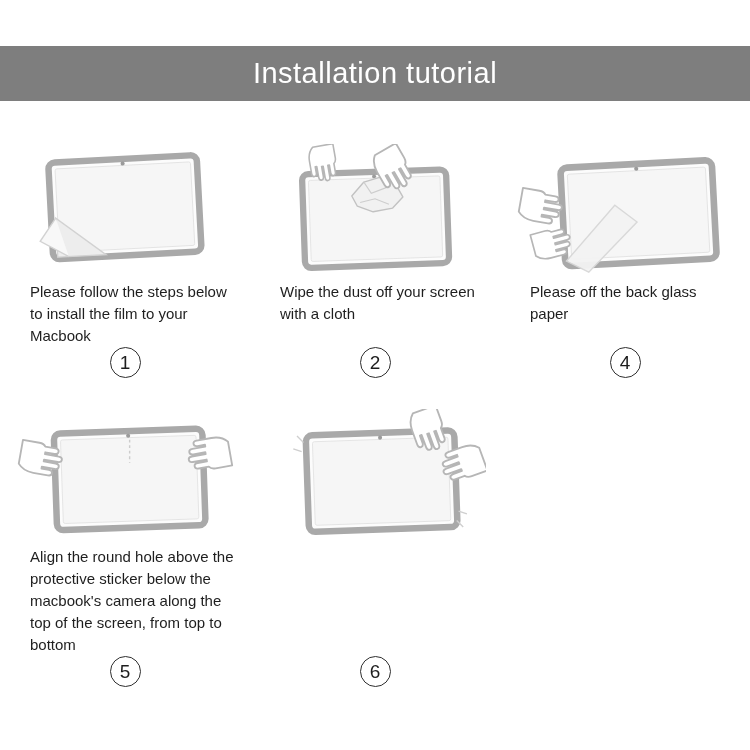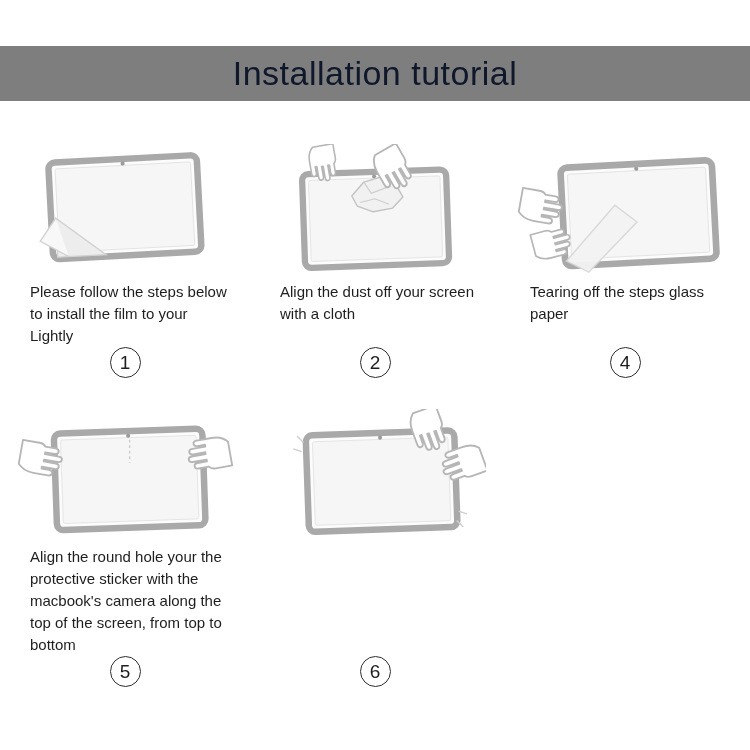--- a/index.html
+++ b/index.html
@@ -10,22 +10,22 @@
     overflow: hidden;
     position: relative;
   }
   .banner {
     margin-top: 46px;
     height: 55px;
     background: #7e7e7e;
     display: flex; align-items: center; justify-content: center;
   }
   .banner h1 {
-    color: #0f172a;
-    font-size: 34px;
+    color: #ffffff;
+    font-size: 29px;
     font-weight: 400;
     letter-spacing: 0.5px;
   }
   .steps-grid {
     display: grid;
     grid-template-columns: repeat(3, 250px);
     margin-top: 40px;
     row-gap: 24px;
   }
   .step {
@@ -85,67 +85,67 @@
   <div class="step">
     <div class="figure">
       <svg viewBox="0 0 230 140">
         <g transform="rotate(-3 115 70)">
           <use href="#screen-shape" transform="translate(35 16)"></use>
           <path d="M40 118 L92 118 L40 76 Z" fill="#ededed" stroke="#d2d2d2" stroke-width="1.5"></path>
           <path d="M40 76 L22 100 L52 118" fill="#f8f8f8" stroke="#d2d2d2" stroke-width="1.5"></path>
         </g>
       </svg>
     </div>
-    <p class="desc">Please follow the steps below to install the film to your Lightly</p>
+    <p class="desc">Please follow the steps below to install the film to your Macbook</p>
     <div class="badge">1</div>
   </div>
 
   <div class="step">
     <div class="figure">
       <svg viewBox="0 0 230 140">
         <g transform="rotate(-2 115 80)">
           <use href="#screen-shape" transform="translate(38 30) scale(0.97)"></use>
         </g>
         <use href="#cloth-shape" transform="translate(88 34)"></use>
         <use href="#hand-shape" transform="translate(112 2) rotate(150 23 25)"></use>
         <use href="#hand-shape" transform="translate(40 0) scale(0.85) rotate(170 23 25)"></use>
       </svg>
     </div>
-    <p class="desc">Align the dust off your screen with a cloth</p>
+    <p class="desc">Wipe the dust off your screen with a cloth</p>
     <div class="badge">2</div>
   </div>
 
 
   <div class="step">
     <div class="figure">
       <svg viewBox="0 0 230 140">
         <g transform="rotate(-3 120 75)">
           <use href="#screen-shape" transform="translate(48 22) scale(1.02)"></use>
         </g>
         <path d="M52 126 L104 66 L128 84 L76 138 Z" fill="#f3f3f3" stroke="#d7d7d7" stroke-width="1.5" opacity="0.95"></path>
         <use href="#hand-shape" transform="translate(2 42) rotate(100 23 25)"></use>
         <use href="#hand-shape" transform="translate(16 84) scale(0.9) rotate(75 23 25)"></use>
       </svg>
     </div>
-    <p class="desc">Tearing off the steps glass paper</p>
+    <p class="desc">Please off the back glass paper</p>
     <div class="badge">4</div>
   </div>
 
   <div class="step">
     <div class="figure">
       <svg viewBox="0 0 230 140">
         <g transform="rotate(-2 115 75)">
           <use href="#screen-shape" transform="translate(40 24)"></use>
         </g>
         <line x1="120" y1="33" x2="120" y2="58" stroke="#cccccc" stroke-dasharray="3 3" stroke-width="1.5"></line>
         <use href="#hand-shape" transform="translate(2 28) rotate(100 23 25)"></use>
         <use href="#hand-shape" transform="translate(182 24) rotate(-100 23 25)"></use>
       </svg>
     </div>
-    <p class="desc">Align the round hole your the protective sticker with the macbook's camera along the top of the screen, from top to bottom</p>
+    <p class="desc">Align the round hole above the protective sticker below the macbook's camera along the top of the screen, from top to bottom</p>
     <div class="badge">5</div>
   </div>
 
   <div class="step">
     <div class="figure">
       <svg viewBox="0 0 230 140">
         <g transform="rotate(-2 115 75)">
           <use href="#screen-shape" transform="translate(42 26)"></use>
         </g>
         <use href="#hand-shape" transform="translate(150 -2) rotate(160 23 25)"></use>

